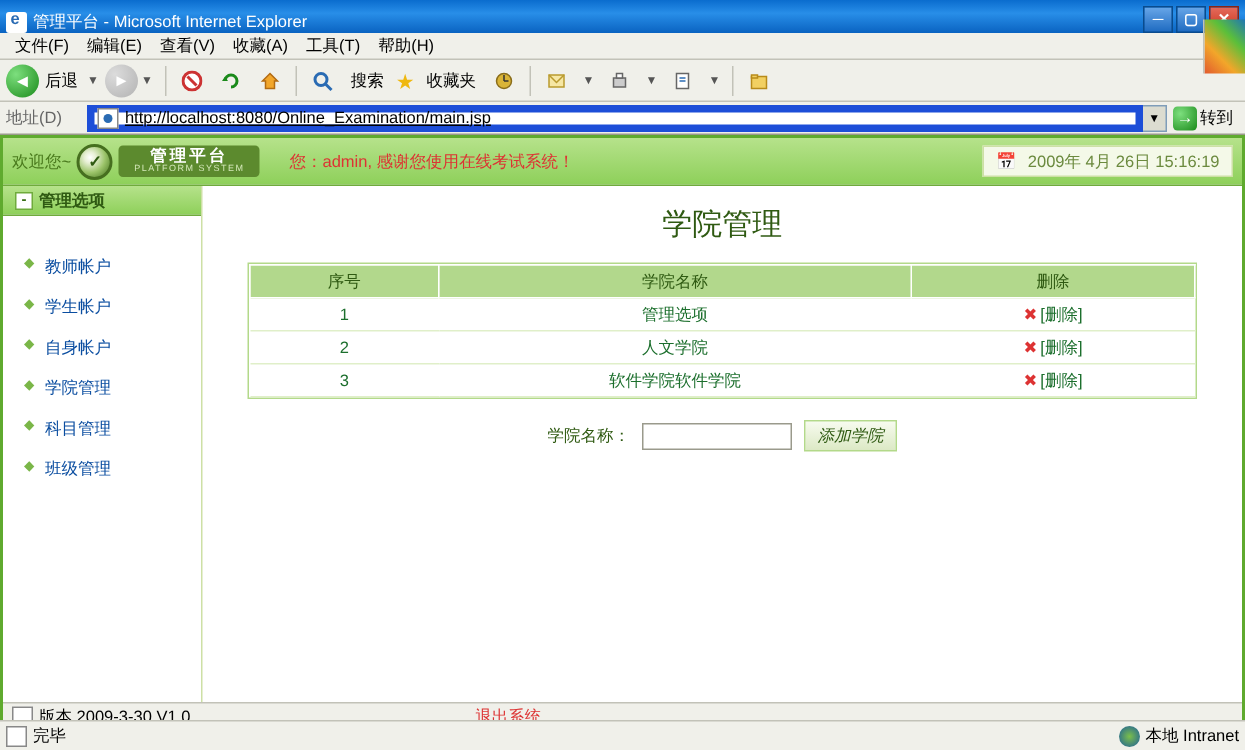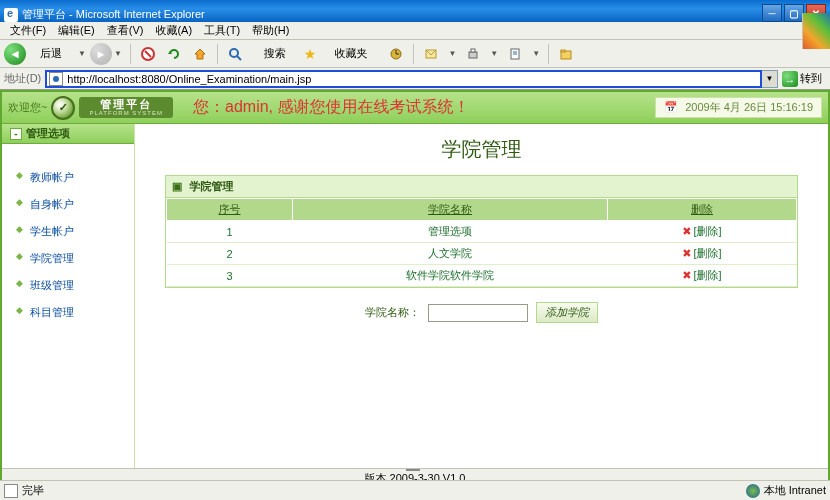--- a/index.html
+++ b/index.html
@@ -18,45 +18,45 @@
 .menubar span { padding: 18px 6px; color: #000; }
 .menubar .right-logo { margin-left: auto; width: 28px; height: 18px; background: linear-gradient(45deg,#e25a2e,#f2a62a,#5bbf3a,#1f77b4); border-left: 1px solid #c2c2b8; }
 
 
 .toolbar { background: #f0f0ea; height: 28px; display: flex; align-items: center; padding: 0 4px; gap: 4px; border-bottom: 1px solid #c2c2b8; }
 .tbtn { width: 22px; height: 22px; display: flex; align-items: center; justify-content: center; border: 1px solid transparent; }
 .back-fwd { display: flex; align-items: center; }
 .back-circle { width: 22px; height: 22px; border-radius: 50%; background: radial-gradient(circle at 30% 30%, #7ddf7e, #1a8a1a); display: flex; align-items: center; justify-content: center; color: #fff; font-size: 12px; }
 .fwd-circle { width: 22px; height: 22px; border-radius: 50%; background: radial-gradient(circle at 30% 30%, #dcdcdc, #b2b2b2); display: flex; align-items: center; justify-content: center; color: #fff; margin-left: 2px; }
 .tool-sep { width: 1px; height: 20px; background: #c2c2b8; margin: 0 2px; }
-.tool-text { color: #000; padding: 0 14px; }
+.tool-text { color: #000; padding: 0 4px; }
 .dropdown-arrow { font-size: 8px; color: #555; padding: 0 2px; }
 .star { color: #efb810; font-size: 14px; }
 
 
 .addressbar { background: #f0f0ea; height: 22px; display: flex; align-items: center; padding: 0 4px; border-bottom: 1px solid #9a9a8c; }
-.addressbar .lbl { color: #666; padding-right: 4px; }
-.addressbar .addr-input { flex: 1; background: #fff; border: 2px solid #1d4ed8; height: 18px; display: flex; align-items: center; padding: 0 2px; }
+.addressbar .lbl { color: #666; padding-right: 17px; }
+.addressbar .addr-input { flex: 1; background: #fff; border: 5px solid #1d4ed8; height: 18px; display: flex; align-items: center; padding: 0 2px; text-decoration: underline; }
 .addressbar .addr-input .doc-icon { width: 14px; height: 14px; background: #fff; border: 1px solid #888; margin-right: 4px; position: relative; }
 .addressbar .addr-input .doc-icon::after { content:""; position:absolute; width:6px; height:6px; background:#2a6bb3; border-radius:50%; top:3px; left:3px; }
 .addressbar .addr-dd { width: 16px; height: 18px; background: #dcdcd0; border: 1px solid #7f9db9; border-left: none; display: flex; align-items: center; justify-content: center; font-size: 8px; }
 .addressbar .go-btn { display:flex; align-items:center; gap:2px; padding:0 4px; }
 .addressbar .go-arrow { width:16px; height:16px; background: radial-gradient(circle at 30% 30%, #7ddf7e, #1a8a1a); border-radius:3px; display:flex; align-items:center; justify-content:center; color:#fff; }
 
 
 .app { border: 2px solid #5faa2e; height: 398px; display: flex; flex-direction: column; }
 
 
 .app-header { background: linear-gradient(#b6e28b, #8ed05a); height: 32px; display: flex; align-items: center; padding: 0 6px; border-bottom: 1px solid #6fab3c; }
 .app-header .welcome { color: #4a7a1d; font-size: 11px; margin-right: 4px; }
 .app-logo { width: 24px; height: 24px; background: radial-gradient(circle at 35% 35%, #fff 0%, #e8f0d6 20%, #9cc46a 55%, #3e6f18 100%); border-radius: 50%; border: 2px solid #466f1f; display:flex; align-items:center; justify-content:center; margin-right:4px; }
 .app-logo::after { content:"✓"; color:#2f5a12; font-weight:bold; }
 .app-title-plate { background: #5c8a2e; color: #fff; font-weight: bold; font-size: 14px; padding: 2px 10px; border-radius: 3px; letter-spacing: 2px; display:flex; flex-direction:column; align-items:center; line-height:1; }
 .app-title-plate small { font-size: 6px; letter-spacing: 1px; font-weight: normal; color:#d4e8b9;}
-.head-msg { color: #d33; margin-left: 20px; font-size: 16px; }
+.head-msg { color: #d33; margin-left: 20px; font-size: 11px; }
 .app-header .spacer { flex: 1; }
 .head-date { background: #f4f9e8; color: #6b8a3e; padding: 2px 8px; border: 1px solid #cde0a5; }
 .cal-icon { color:#3b7a1a; margin-right:4px; }
 
 
 .app-body { flex: 1; display: flex; }
 
 
 .sidebar { width: 133px; background: #fff; border-right: 1px solid #cde0a5; display: flex; flex-direction: column; }
 .side-title { background: linear-gradient(#b6e28b, #8ed05a); color: #2f5a12; font-weight: bold; height: 20px; display:flex; align-items:center; padding-left:8px; border-bottom:1px solid #6fab3c; }
@@ -66,32 +66,32 @@
 .side-item::before { content: "◆"; color: #7ab648; position: absolute; left: 14px; font-size: 9px; }
 
 
 .content { flex: 1; padding: 12px 30px; }
 .page-title { text-align: center; font-size: 20px; color: #2f5a12; font-weight: normal; margin-bottom: 12px; }
 
 .panel { border: 1px solid #b3d98a; }
 .panel-head { background: #e3f2cf; padding: 3px 6px; color: #2f5a12; font-weight: bold; border-bottom: 1px solid #b3d98a; }
 .panel-head .book-icon { color:#3a6f18; margin-right:4px; }
 .tbl { width: 100%; border-collapse: collapse; }
-.tbl th { background: #b2d88c; color: #2f5a12; padding: 3px; border: 1px solid #fff; font-weight: normal; text-align: center; text-decoration: underline; }
+.tbl th { background: #b2d88c; color: #2f5a12; padding: 3px; border: 1px solid #fff; font-weight: normal; text-align: center; }
 .tbl td { padding: 3px; border-bottom: 1px solid #e0efc9; text-align: center; color: #1c6f2d; }
 .tbl td .x { color: #d33; margin-right: 2px; }
 .tbl td .del-link { color: #1c6f2d; }
 
 .form-row { margin: 14px auto; width: 500px; display:flex; align-items:center; justify-content:center; gap:8px; }
 .form-row label { color:#2f5a12; }
 .form-row input[type=text] { width: 100px; border:1px solid #9a9a8c; height:18px; }
 .form-row button { background: linear-gradient(#f7fbef,#dce9c5); border:1px solid #b3d98a; color:#2f5a12; padding: 2px 8px; cursor:pointer;font-style:italic; }
 
 
-.app-footer { height: 18px; background: #f0f0ea; border-top: 1px solid #c2c2b8; display:flex; align-items:center; padding: 0 6px; flex-direction: column; }
+.app-footer { height: 18px; background: #f0f0ea; border-top: 1px solid #c2c2b8; display:flex; align-items:center; padding: 0 6px; }
 .app-footer .ver-icon { width:14px; height:14px; background:#fff; border:1px solid #888; margin-right:4px; position:relative; }
 .app-footer .logout { color:#d33; margin-left: 190px; cursor:pointer; }
 
 
 .statusbar { position: absolute; bottom: 0; left: 0; right: 0; height: 20px; background: #f0f0ea; border-top: 1px solid #c2c2b8; display: flex; align-items: center; padding: 0 4px; font-size: 11px; }
 .statusbar .sb-icon { width:14px; height:14px; background:#fff; border:1px solid #888; margin-right:4px; }
 .statusbar .spacer { flex:1; }
 .statusbar .zone-icon { width:14px; height:14px; background:radial-gradient(circle,#7bbf4a,#1a5c9c); border-radius:50%; margin-right:4px; }
 
 svg { display:block; }
@@ -225,35 +225,31 @@
 
   <div class="app-body">
 
     <div class="sidebar">
       <div class="side-title">
         <span class="toggle-icon">-</span>
         <span>管理选项</span>
       </div>
       <div class="side-items">
         <div class="side-item">教师帐户</div>
+        <div class="side-item">学生帐户</div>
         <div class="side-item">自身帐户</div>
-        <div class="side-item">学生帐户</div>
         <div class="side-item">学院管理</div>
+        <div class="side-item">科目管理</div>
         <div class="side-item">班级管理</div>
-        <div class="side-item">科目管理</div>
       </div>
     </div>
 
     <div class="content">
       <div class="page-title">学院管理</div>
       <div class="panel">
-        <div class="panel-head">
-          <span class="book-icon">▣</span>
-          <span>学院管理</span>
-        </div>
         <table class="tbl">
           <thead>
             <tr>
               <th style="width:20%">序号</th>
               <th style="width:50%">学院名称</th>
               <th style="width:30%">删除</th>
             </tr>
           </thead>
           <tbody>
             <tr>

